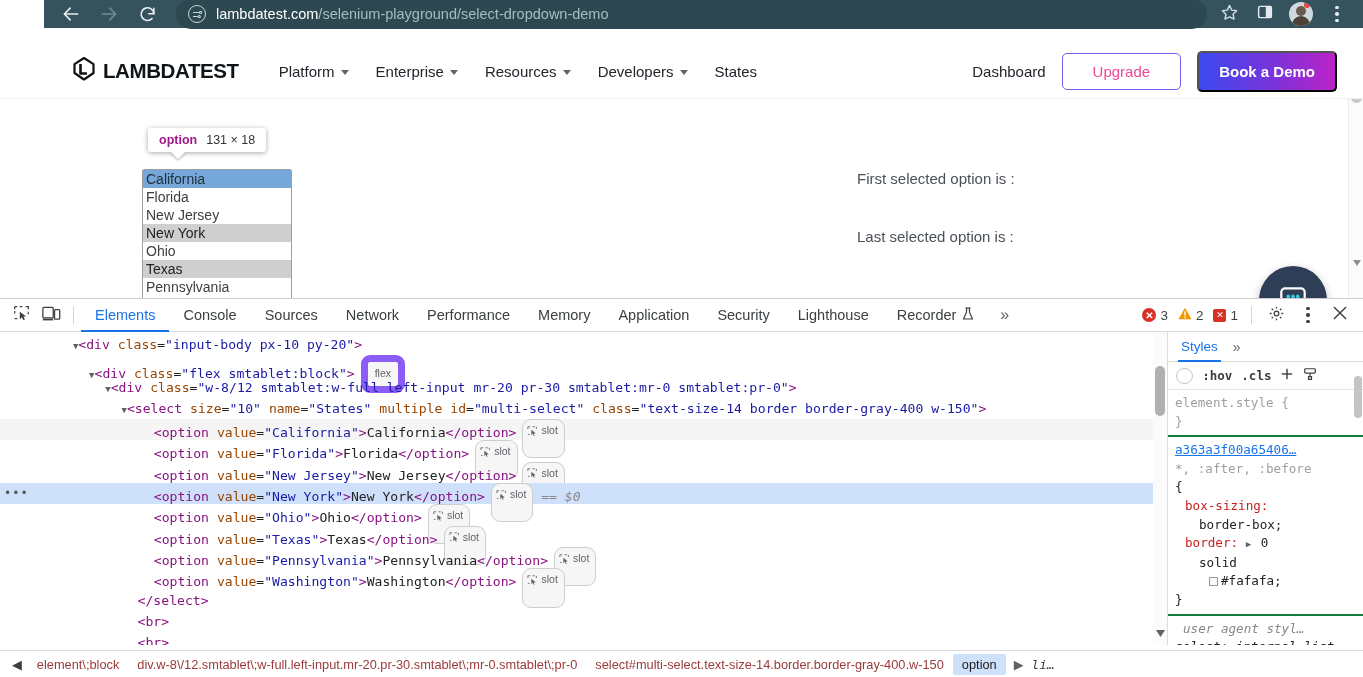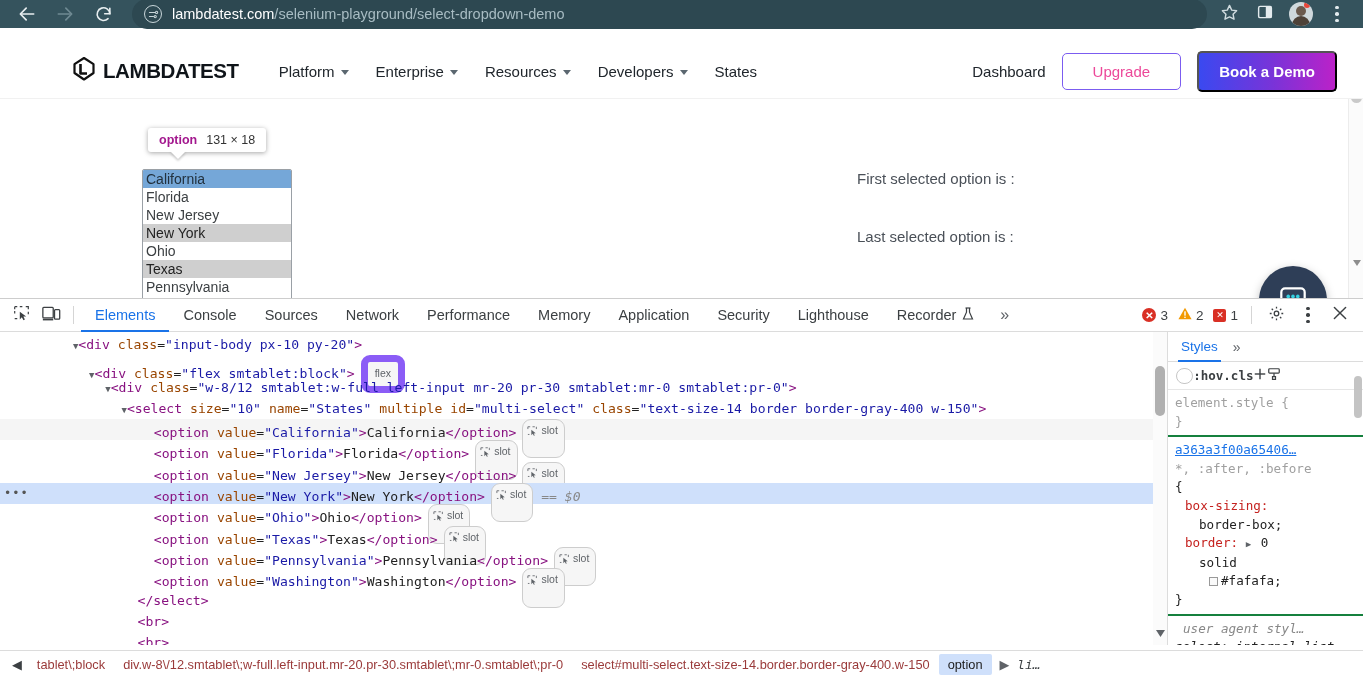--- a/index.html
+++ b/index.html
@@ -10,20 +10,21 @@
     background:#fff;
     overflow:hidden;
     position:relative;
   }
 
   
   #browser-chrome {
     height:28px; background:#35535d;
     display:flex; align-items:center; padding:0 8px;
     position:relative;
+    margin-left:44px;
   }
   .nav-btn {
     width:30px; height:30px; margin:0 4px;
     display:flex; align-items:center; justify-content:center;
     border-radius:50%; cursor:pointer;
   }
   .nav-btn svg { display:block; }
   .omnibox {
     flex:1; height:30px; margin:0 6px 0 10px;
     background:#2d4851; border-radius:16px;
@@ -191,21 +192,21 @@
   #dom-scrollbar { position:absolute; right:0; top:0; width:14px; height:313px; background:#fbfbfb;}
   #dom-scrollbar .thumb { position:absolute; left:2px; top:34px; width:10px; height:50px; background:#b0b0b0; border-radius:5px;}
   #dom-scrollbar .arrow { position:absolute; bottom:4px; left:3px; }
 
   
   #styles-pane { width:195px; background:#fff; position:relative; overflow:hidden;}
   #styles-tabs { height:30px; display:flex; align-items:center; border-bottom:1px solid #dcdcdc; padding-left:10px;}
   .st-tab { font-size:13.5px; color:#1a73e8; height:30px; display:flex;align-items:center; box-shadow:inset 0 -2px 0 #1a73e8; padding:0 3px;}
   .st-more { font-size:14px;color:#5f6368;margin-left:12px;cursor:pointer;}
   #styles-filterbar {
-    height:28px; display:flex;align-items:center;padding:0 8px;
+    height:28px; display:flex;align-items:center;gap:9px; padding:0 8px;
     border-bottom:1px solid #e6e6e6; font-size:12.5px; color:#3c4043;
     font-family:"DejaVu Sans Mono", monospace;
   }
   .pill { border:1px solid #c6c6c6; border-radius:10px; padding:0px 4px; font-size:12px;}
   .css-block {
     font-family:"DejaVu Sans Mono", monospace;
     font-size:12.6px; line-height:18.6px; padding:4px 7px;
     border-bottom:2px solid #15803d; color:#222;
   }
   .sel-muted { color:#a0a0a0; }
@@ -584,20 +585,20 @@
       </div>
 
       <div id="styles-scrollbar">
         <div class="thumb"></div>
       </div>
     </div>
   </div>
 
   <div id="dt-breadcrumb">
     <span class="crumb-left">◀</span>
-    <span class="crumb">tablet\;block</span>
+    <span class="crumb">element\;block</span>
     <span class="crumb">div.w-8\/12.smtablet\;w-full.left-input.mr-20.pr-30.smtablet\;mr-0.smtablet\;pr-0</span>
     <span class="crumb">select#multi-select.text-size-14.border.border-gray-400.w-150</span>
     <span class="crumb active">option</span>
     <span class="crumb-arrow">▶</span>
     <span class="crumb-tail">li…</span>
   </div>
 </div>
 
 </body></html>

